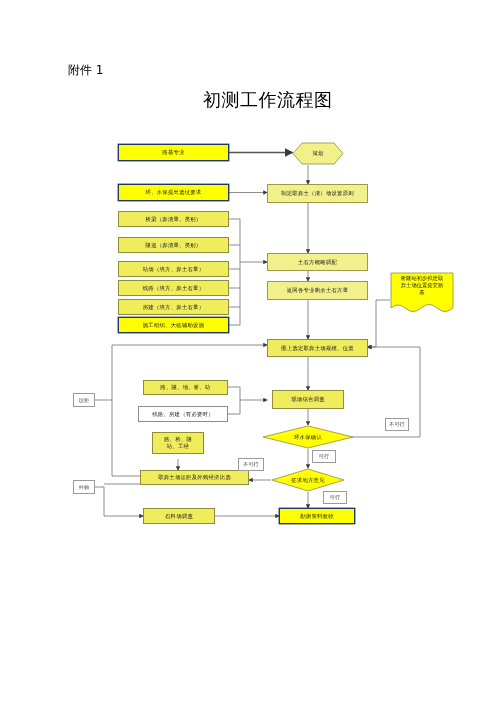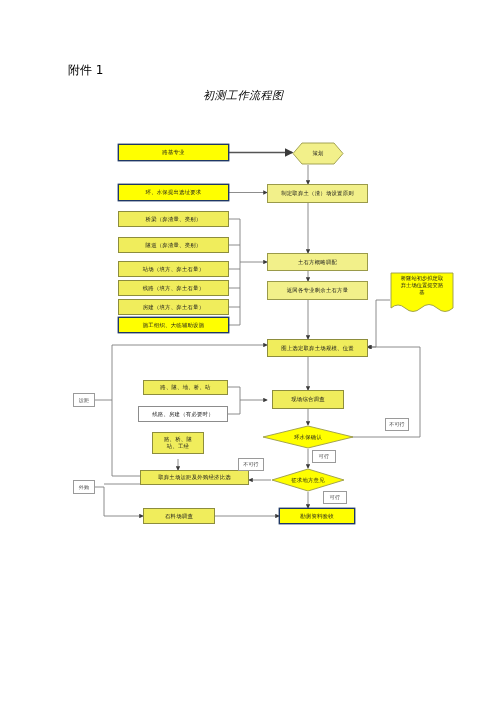--- a/index.html
+++ b/index.html
@@ -14,25 +14,24 @@
   #page{position:absolute;left:0;top:0;width:496px;height:702px;}
 
   .doc-label{
     position:absolute;
     font-size:12px;
     color:#000;
     white-space:nowrap;
   }
   .doc-title{
     position:absolute;
-    font-size:11px;
+    font-size:18px;
     color:#000;
     white-space:nowrap;
     letter-spacing:.5px;
-    font-style:italic;
   }
 
   
   .node{
     position:absolute;
     box-sizing:border-box;
     display:flex;
     align-items:center;
     justify-content:center;
     text-align:center;

